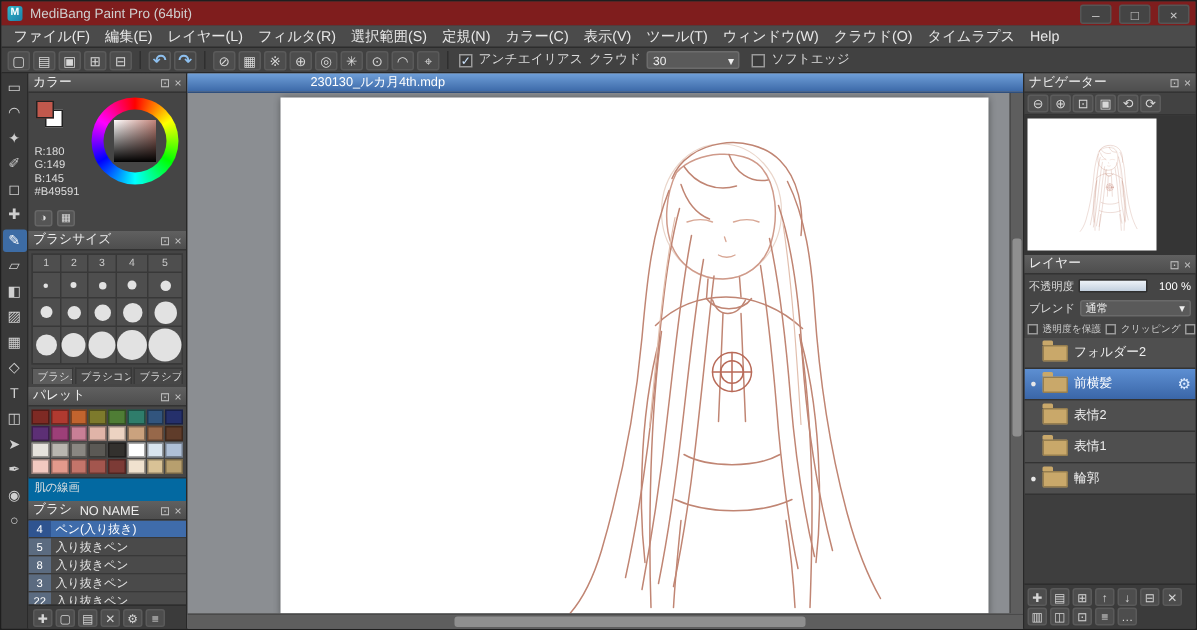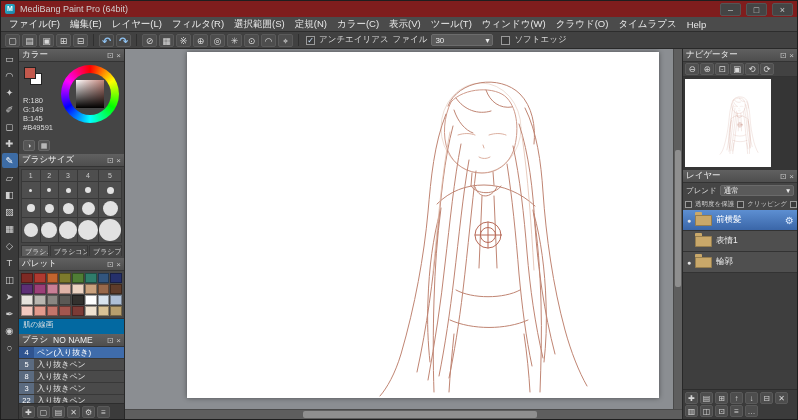--- a/index.html
+++ b/index.html
@@ -159,21 +159,21 @@
     <div class="tbi">※</div>
     <div class="tbi">⊕</div>
     <div class="tbi">◎</div>
     <div class="tbi">✳</div>
     <div class="tbi">⊙</div>
     <div class="tbi">◠</div>
     <div class="tbi">⌖</div>
     <div class="tb-sep"></div>
     <div class="tb-check">✓</div>
     <span class="tb-label">アンチエイリアス</span>
-    <span class="tb-label">ファイル</span>
+    <span class="tb-label">クラウド</span>
     <div class="tb-select">
       <span>30</span>
       <span>▾</span>
     </div>
     <div class="tb-check"></div>
     <span class="tb-label">ソフトエッジ</span>
   </div>
 
   <div class="main">
 
@@ -370,20 +370,23 @@
         <div class="lf-btn">✚</div>
         <div class="lf-btn">▢</div>
         <div class="lf-btn">▤</div>
         <div class="lf-btn">✕</div>
         <div class="lf-btn">⚙</div>
         <div class="lf-btn">≡</div>
       </div>
     </div>
 
     <div class="canvascol">
+      <div class="tabbar">
+        <span>230130_ルカ月4th.mdp</span>
+      </div>
       <div class="viewport">
         <div class="page">
           <svg viewBox="0 0 470 346" preserveAspectRatio="xMidYMid meet">
             <g id="artwork" fill="none" stroke="#c08573" stroke-width="1" stroke-linecap="round">
               <ellipse cx="293" cy="76" rx="40" ry="45" stroke="#ead6cb" stroke-width="0.8"></ellipse>
               <path d="M263,50 C256,64 254,84 260,99 C266,113 279,121 294,121 C309,121 321,112 326,97 C331,80 330,58 319,46 C308,34 276,35 263,50" stroke="#cf9a8a"></path>
               <path d="M260,54 C270,28 312,22 332,42 C344,54 348,74 346,92"></path>
               <path d="M258,62 C246,92 243,126 240,160 C236,204 227,254 213,302 C207,322 199,336 192,344"></path>
               <path d="M265,74 C256,108 253,146 249,186 C245,228 239,274 229,320"></path>
               <path d="M273,92 C266,128 262,170 257,212 C253,250 247,290 240,328"></path>
@@ -456,41 +459,56 @@
             </svg>
         </div>
       </div>
 
       <div class="panel-title">
         <span>レイヤー</span>
         <span class="sp"></span>
         <span class="pt-btn">⊡</span>
         <span class="pt-btn">×</span>
       </div>
+      <div class="opacity-row">
+        <span>不透明度</span>
+        <div class="slider"></div>
+        <span class="opacity-val">100 %</span>
+      </div>
       <div class="blend-row">
         <span>ブレンド</span>
         <div class="blend-select">
           <span>通常</span>
           <span>▾</span>
         </div>
       </div>
       <div class="check-row">
         <span class="ck"></span>
         <span>透明度を保護</span>
         <span class="ck"></span>
         <span>クリッピング</span>
         <span class="ck"></span>
 
       </div>
       <div class="layer-list">
+        <div class="layer-row">
+            <span class="vis"></span>
+            <span class="folder"></span>
+            <span>フォルダー2</span>
+          </div>
         <div class="layer-row selected">
             <span class="vis">●</span>
             <span class="folder"></span>
             <span>前横髪</span>
             <span class="gear">⚙</span>
+          </div>
+        <div class="layer-row">
+            <span class="vis"></span>
+            <span class="folder"></span>
+            <span>表情2</span>
           </div>
         <div class="layer-row">
             <span class="vis"></span>
             <span class="folder"></span>
             <span>表情1</span>
           </div>
         <div class="layer-row">
             <span class="vis">●</span>
             <span class="folder"></span>
             <span>輪郭</span>

